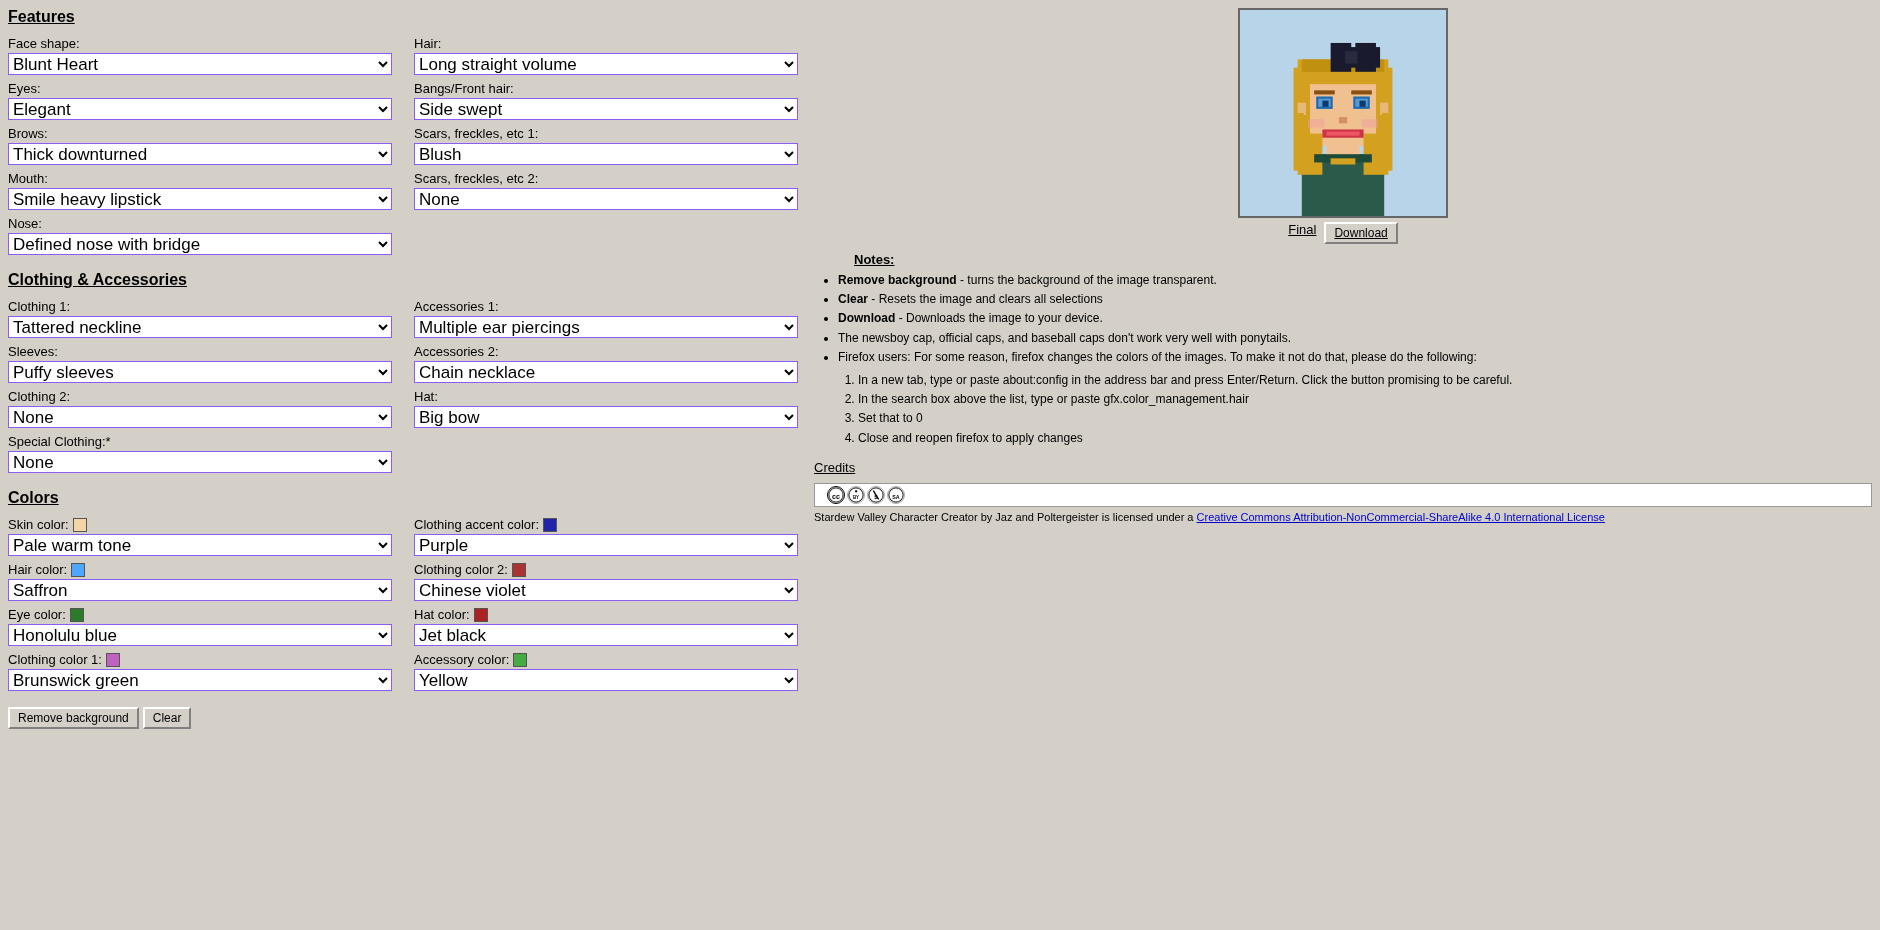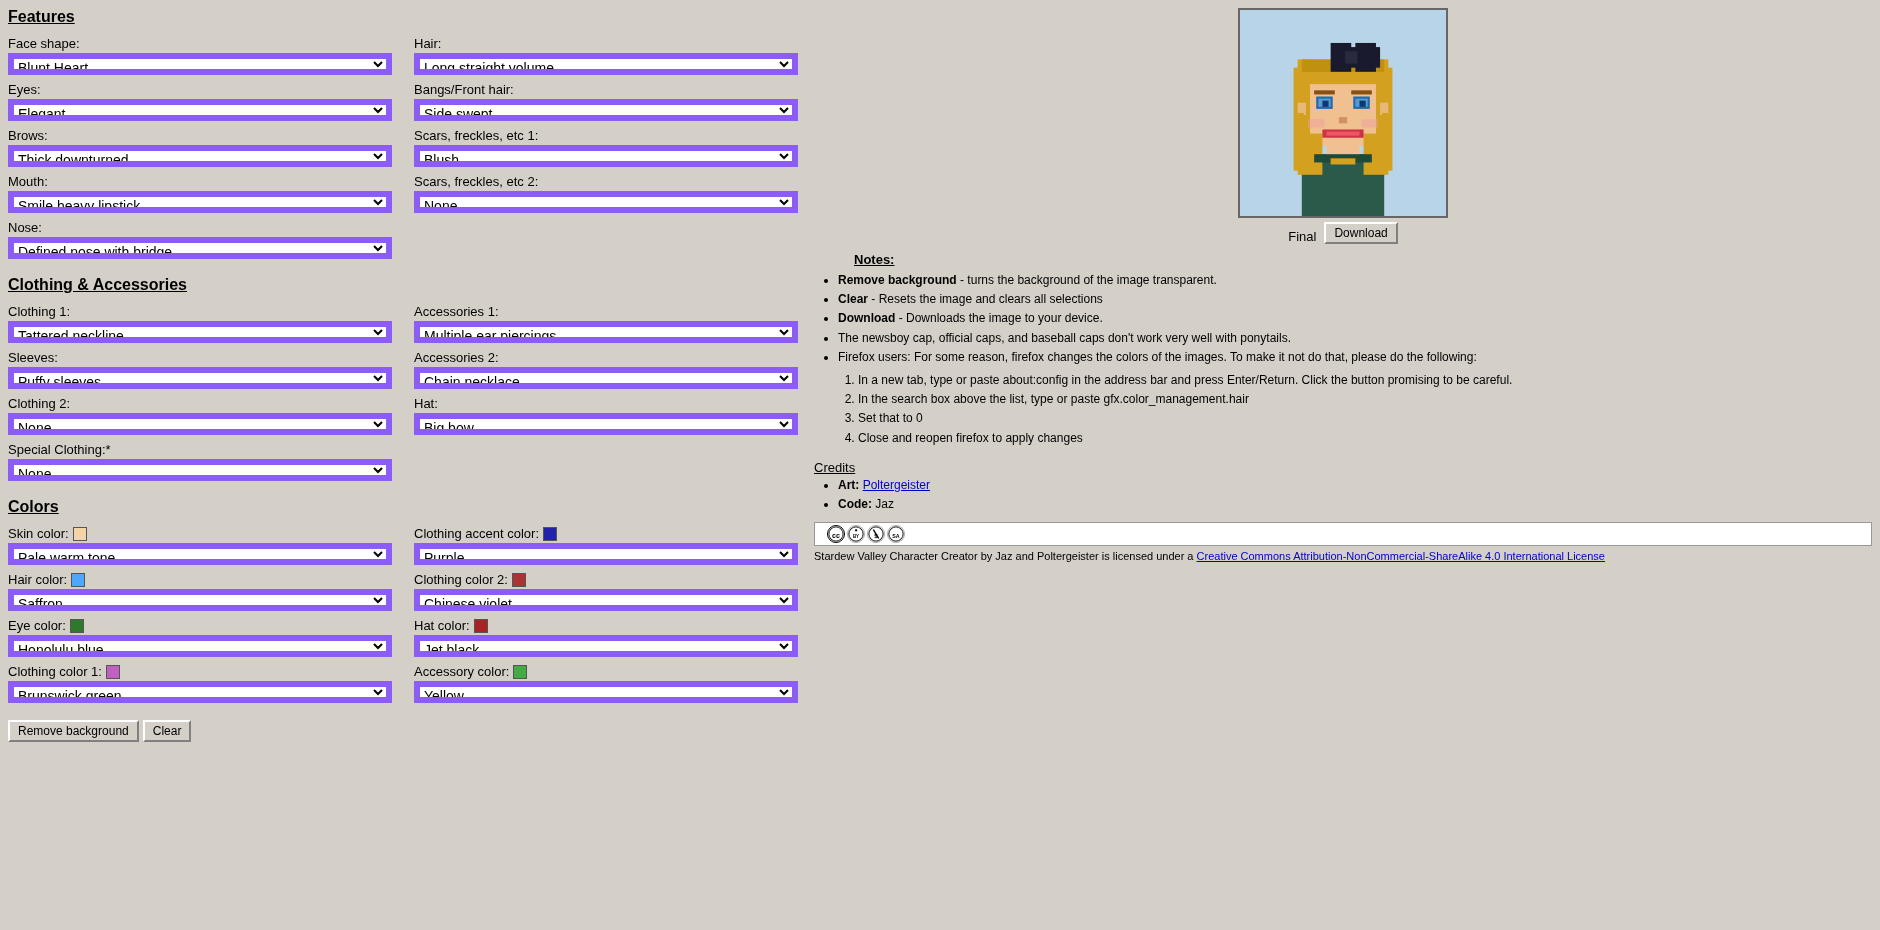--- a/index.html
+++ b/index.html
@@ -41,23 +41,23 @@
       min-width: 0;
     }
     label {
       display: block;
       margin-top: 6px;
       margin-bottom: 2px;
     }
     select {
       width: 100%;
       height: 22px;
-      font-size: 14px;
+      font-size: 17px;
       background: white;
-      border: 6px solid #8b5cf6;
+      border: 1px solid #8b5cf6;
     }
     .color-row {
       display: flex;
       align-items: flex-end;
       gap: 4px;
       margin-top: 6px;
       margin-bottom: 2px;
     }
     .color-swatch {
       width: 14px;
@@ -95,23 +95,24 @@
       justify-content: center;
       position: relative;
       overflow: hidden;
     }
     .char-image svg {
       width: 100%;
       height: 100%;
     }
     .image-controls {
       display: flex;
-      align-items: flex-end;
+      align-items: flex-start;
       gap: 8px;
       margin-top: 4px;
+      text-decoration: underline;
     }
     .final-label {
       font-size: 13px;
     }
     .notes-section {
       margin-top: 8px;
     }
     .notes-section h3 {
       font-size: 13px;
       font-weight: bold;
@@ -478,30 +479,20 @@
             <li>In the search box above the list, type or paste gfx.color_management.hair</li>
             <li>Set that to 0</li>
             <li>Close and reopen firefox to apply changes</li>
           </ol>
         </li>
       </ul>
     </div>
 
     <div class="credits-section">
       <h3>Credits</h3>
-      <ul>
-        <li>
-          <strong>Art:</strong>
-          <a href="#">Poltergeister</a>
-        </li>
-        <li>
-          <strong>Code:</strong>
-          <span>Jaz</span>
-        </li>
-      </ul>
     </div>
 
     <div style="margin-top:8px;">
       <div class="cc-badge">
         <div class="cc-circle" style="background:#fff; border:1.5px solid #000; font-size:9px;">
           <svg width="18" height="18" viewBox="0 0 18 18">
             <circle cx="9" cy="9" r="8" fill="#fff" stroke="#000" stroke-width="1"></circle>
             <text x="9" y="13" text-anchor="middle" font-size="8" font-weight="bold" fill="#000">cc</text>
           </svg>
         </div>

